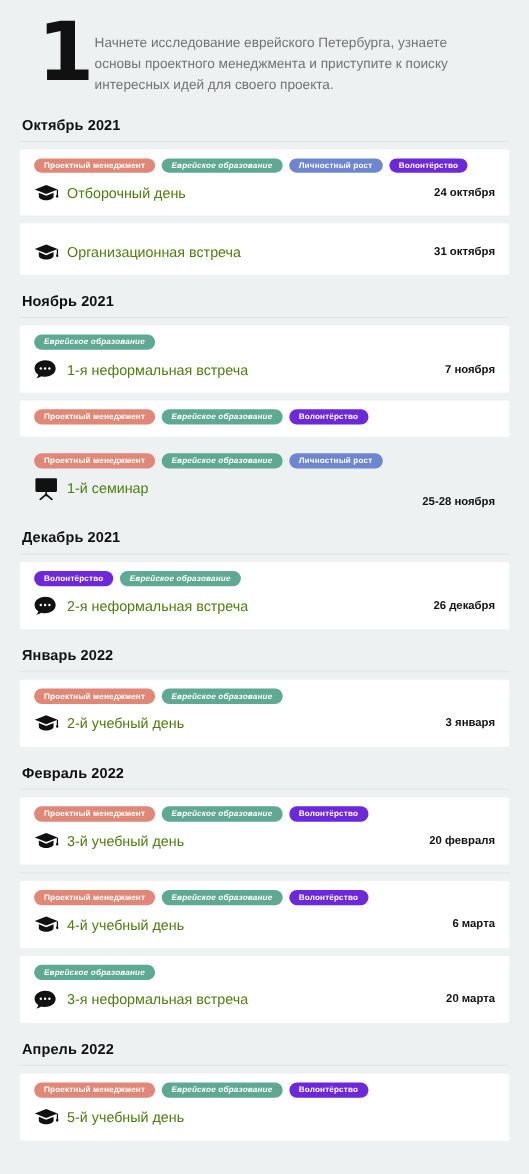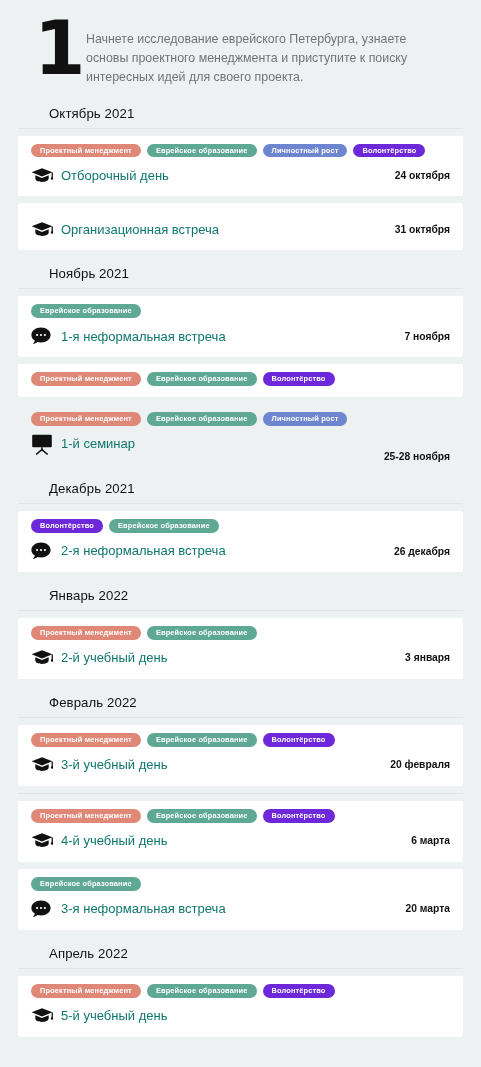--- a/index.html
+++ b/index.html
@@ -46,25 +46,24 @@
     margin-top: 14px;
     padding-right: 14px;
   }
 
   
   .month {
     padding: 0 18px;
   }
   .month-title {
     font-size: 13.2px;
-    font-weight: 400;
+    font-weight: 700;
     color: #111111;
     padding: 9px 0 7px 2px;
     letter-spacing: 0.1px;
-    margin-left: 29px;
   }
   .month-rule {
     height: 1px;
     background: #dfe4e5;
     margin-bottom: 7px;
   }
 
   
   .card {
     background: #ffffff;
@@ -88,42 +87,42 @@
     font-size: 7.4px;
     font-weight: 700;
     color: #ffffff;
     border-radius: 9px;
     padding: 3px 9px 3.5px 9px;
     line-height: 1;
     white-space: nowrap;
     letter-spacing: 0.15px;
   }
   .tag.pm   { background: #e08878; }
-  .tag.edu  { background: #5fa893; }
+  .tag.edu  { background: #5fa893; font-style: italic; }
   .tag.grow { background: #6e85d0; }
   .tag.vol  { background: #6d28d9; }
 
   .row {
     display: flex;
     align-items: center;
     margin-top: 6px;
     min-height: 24px;
   }
   .icon {
     flex: 0 0 30px;
     width: 30px;
     height: 22px;
     display: flex;
     align-items: center;
     justify-content: flex-start;
   }
   .icon svg { display: block; }
   .ev-title {
     font-size: 13px;
-    color: #0f766e;
+    color: #4d7c0f;
     flex: 1 1 auto;
     line-height: 1.2;
   }
   .ev-date {
     font-size: 10.3px;
     font-weight: 700;
     color: #111111;
     white-space: nowrap;
     text-align: center;
     padding-left: 8px;

